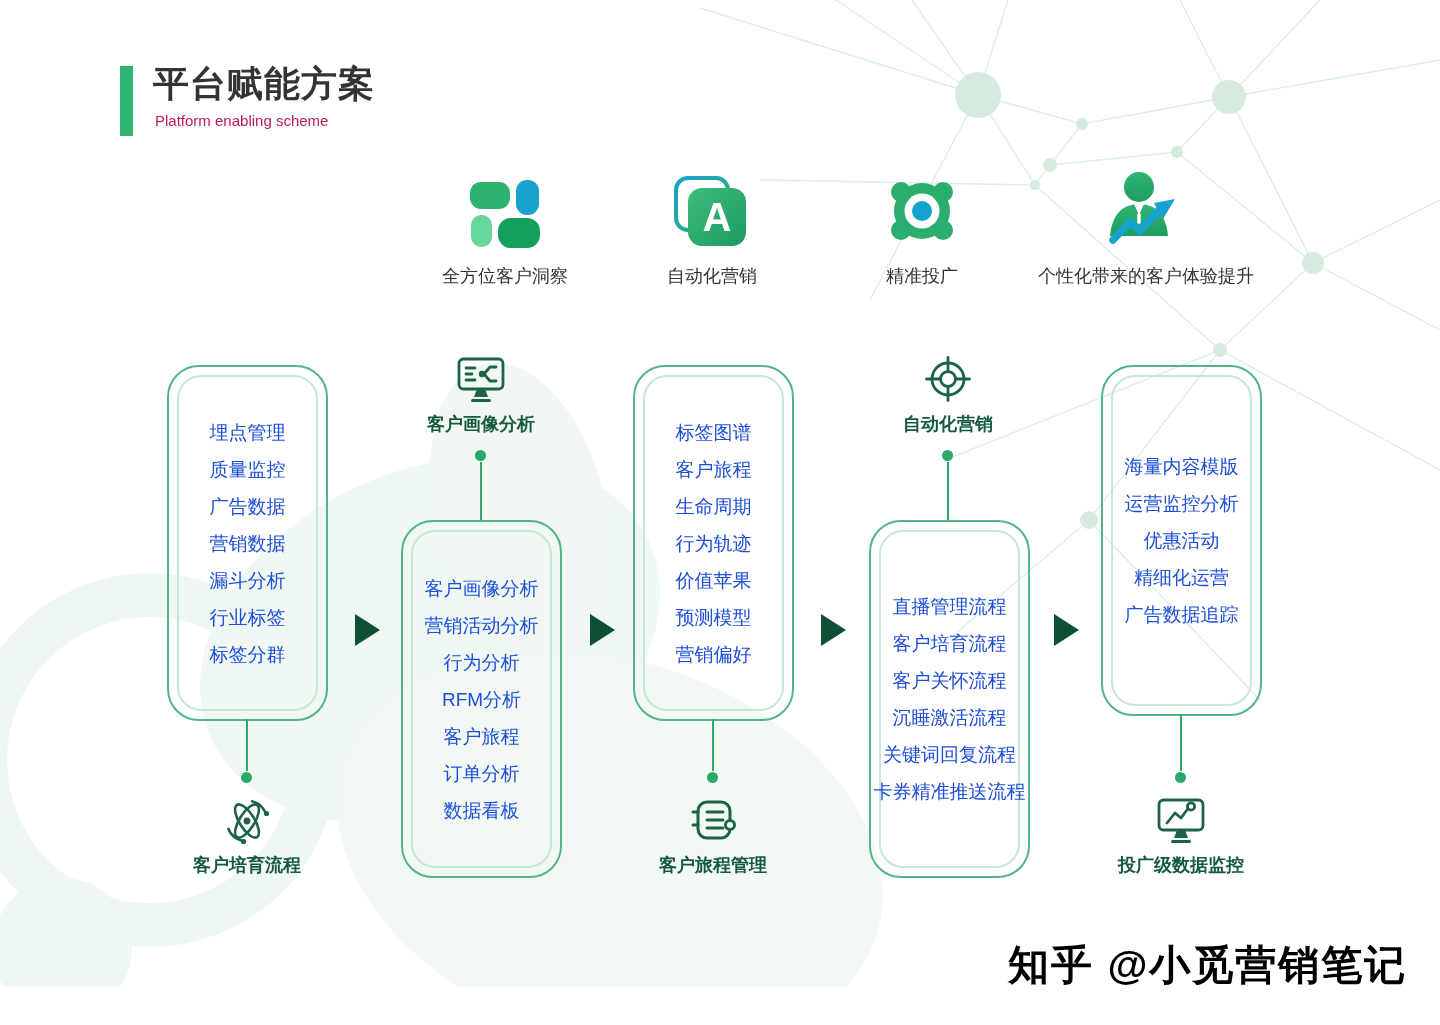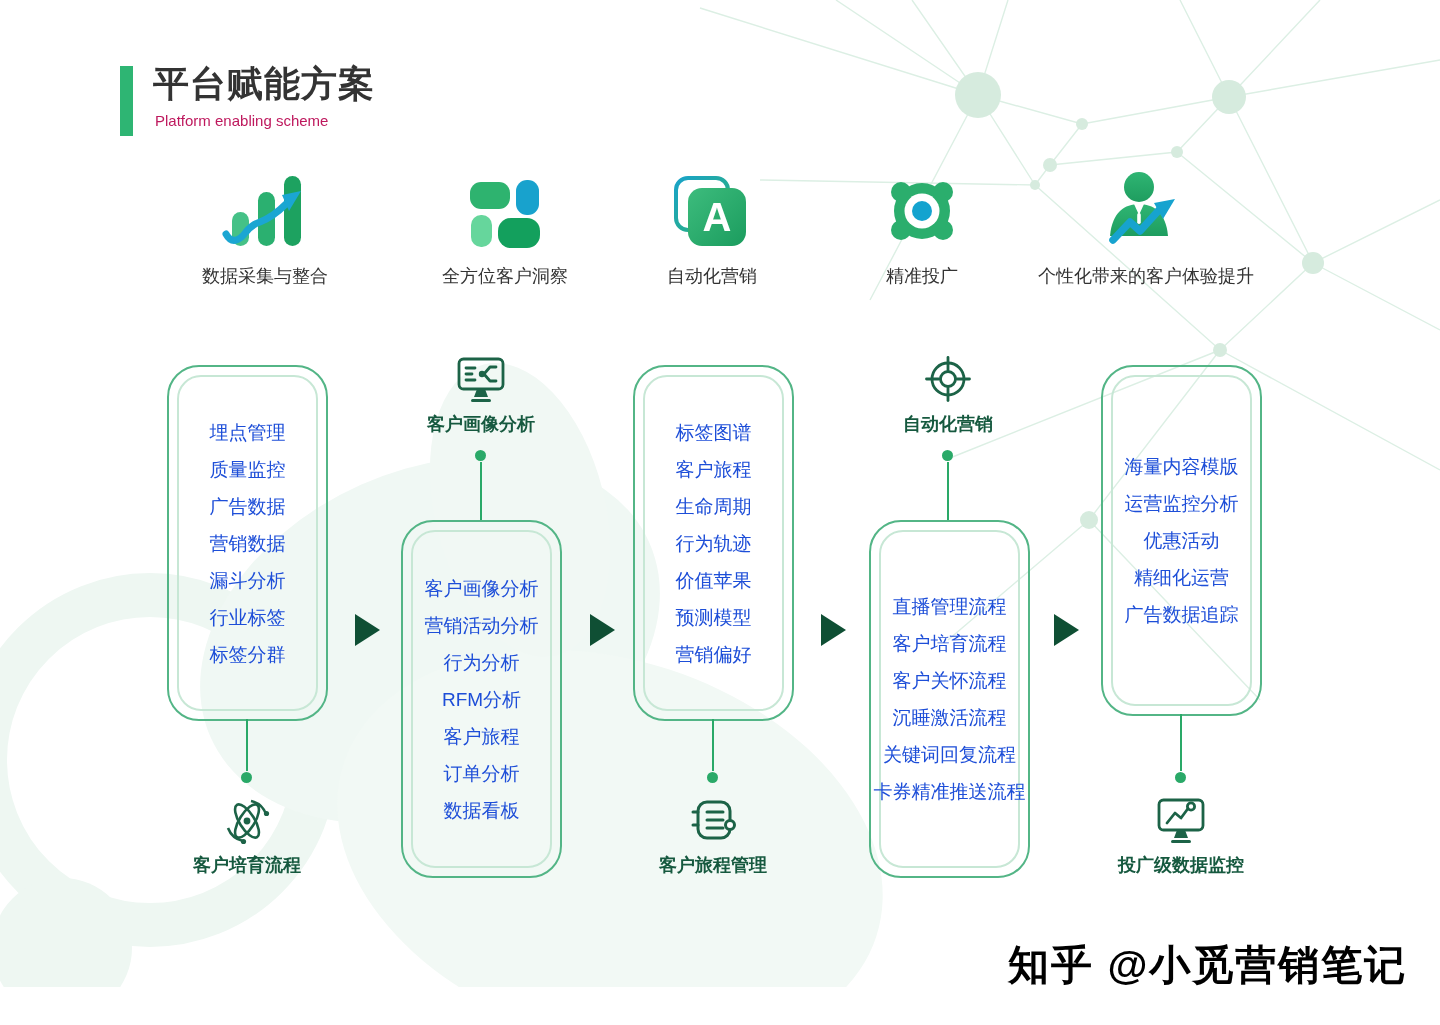--- a/index.html
+++ b/index.html
@@ -70,32 +70,20 @@
       <circle cx="1089" cy="520" r="9"></circle>
     </g>
   </svg>
 
   <div class="layer">
 
     <div class="accent-bar"></div>
     <h1 class="title">平台赋能方案</h1>
     <div class="subtitle">Platform enabling scheme</div>
 
-    <div class="feature" style="left:265px">
-      <div class="ficon">
-        <svg width="86" height="82" viewBox="0 0 86 82">
-          <rect x="10" y="44" width="17" height="34" rx="8.5" fill="#45c187"></rect>
-          <rect x="36" y="24" width="17" height="54" rx="8.5" fill="#2bb070"></rect>
-          <rect x="62" y="8" width="17" height="70" rx="8.5" fill="#1da260"></rect>
-          <path d="M4,66 C10,77 18,72 24,64 C28,59 32,56 38,54 C48,50 56,44 64,36" fill="none" stroke="#1ba6d2" stroke-width="7" stroke-linecap="round"></path>
-          <polygon points="60,27 79,23 67,43" fill="#1ba6d2"></polygon>
-        </svg>
-      </div>
-      <div class="flabel">数据采集与整合</div>
-    </div>
 
     <div class="feature" style="left:505px">
       <div class="ficon">
         <svg width="74" height="72" viewBox="0 0 74 72">
           <rect x="2" y="4" width="40" height="27" rx="11" fill="#2eb36f"></rect>
           <rect x="48" y="2" width="23" height="35" rx="11" fill="#18a2cd"></rect>
           <rect x="3" y="37" width="21" height="32" rx="10" fill="#66d69c"></rect>
           <rect x="30" y="40" width="42" height="30" rx="13" fill="#13a05d"></rect>
         </svg>
       </div>

